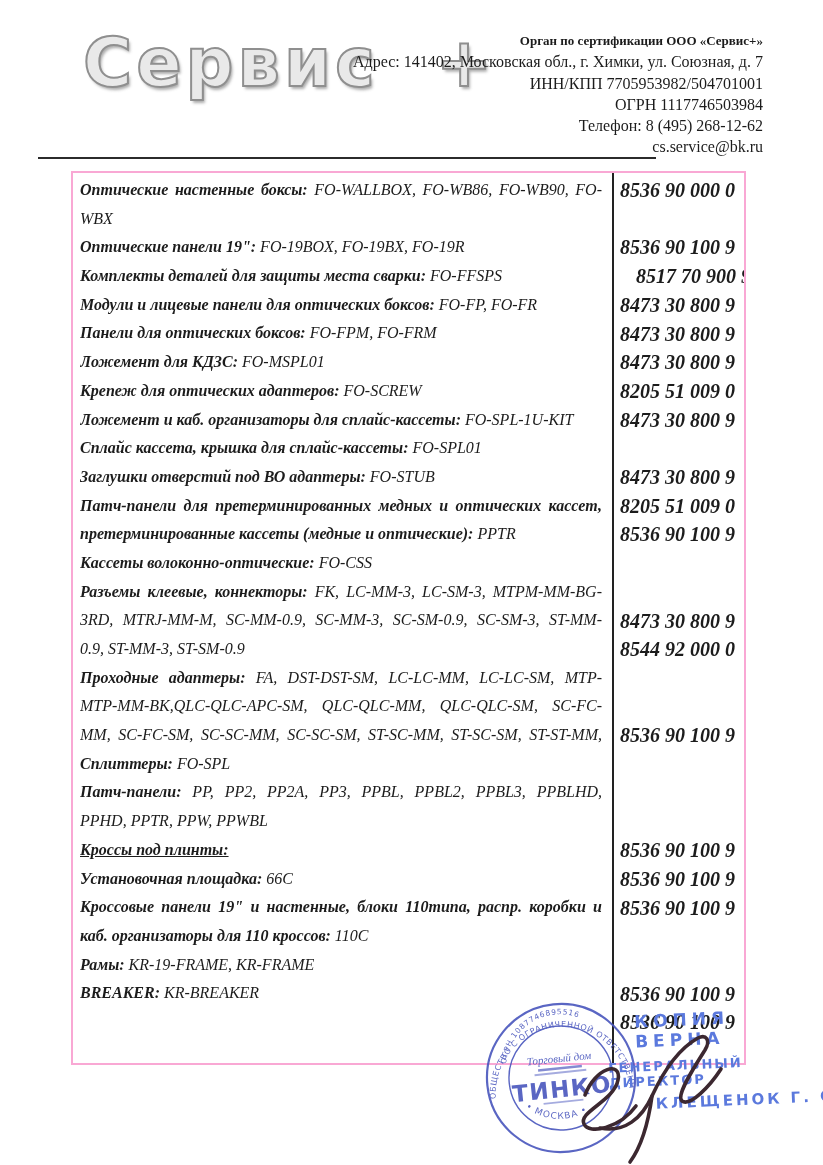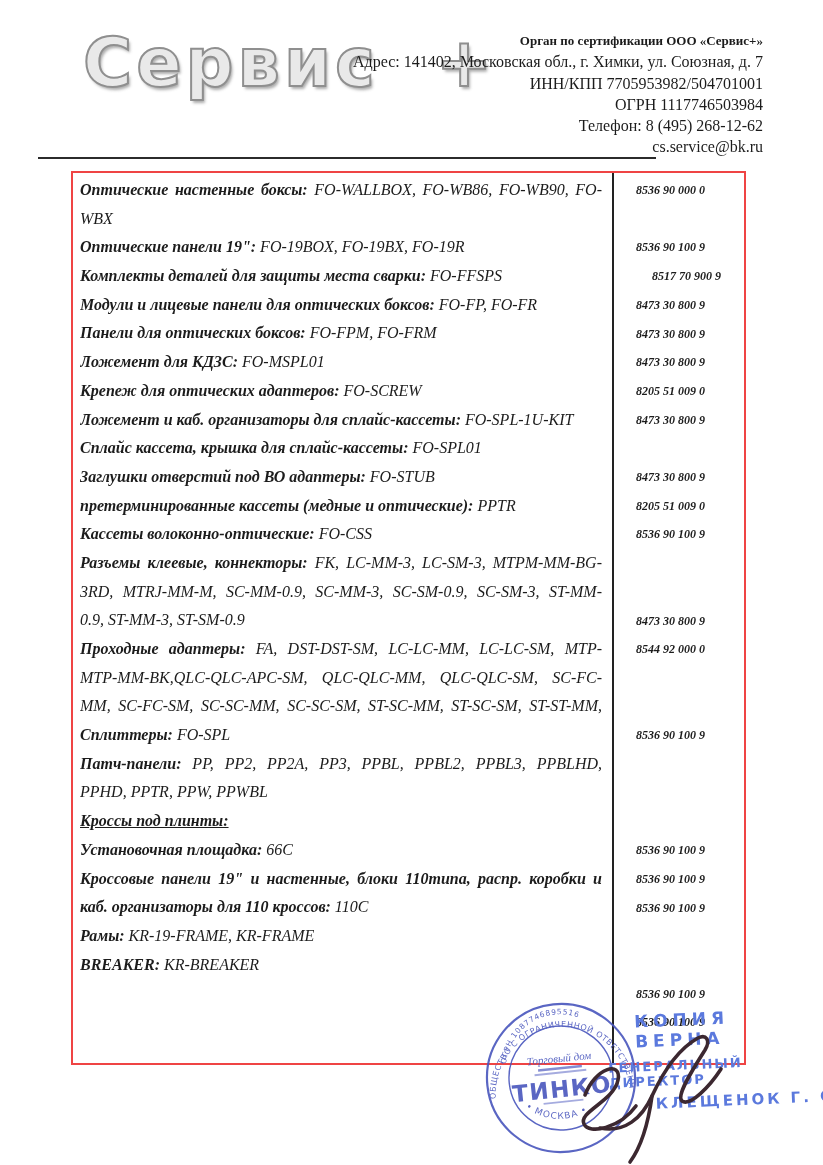--- a/index.html
+++ b/index.html
@@ -30,40 +30,40 @@
   .org-block .org-line-0 { font-weight:700; font-size:13px; }
   
   .sep-line {
     position:absolute; left:38px; top:157px; width:618px; height:2px;
     background:#2b2b2b;
   }
   
   .doc-table {
     position:absolute; left:71px; top:171px;
     width:675px; height:894px;
-    border:2px solid #ef4444; overflow:hidden;
+    border:2px solid #f9a8d4; overflow:hidden;
   }
   .tleft {
     position:absolute; left:0; top:0; width:539px; height:100%;
     padding:3px 10px 0 7px;
   }
   .tcodes {
     position:absolute; left:539px; top:0; right:0; height:100%;
     border-left:2px solid #222;
   }
   .tline {
     height:28.7px; line-height:28.7px; overflow:hidden;
     font-style:italic; font-size:16px;
   }
   .tline.j { text-align:justify; text-align-last:justify; }
   .run-b  { font-weight:700; }
   .run-bu { font-weight:700; text-decoration:underline;margin-top:33px; }
   .code {
-    position:absolute; left:22px; height:28.7px; line-height:28.7px;
-    font-style:italic; font-weight:700; font-size:12px; white-space:nowrap;
+    position:absolute; left:6px; height:28.7px; line-height:28.7px;
+    font-style:italic; font-weight:700; font-size:20px; white-space:nowrap;
   }
   
   .stamp-svg { position:absolute; left:481px; top:998px; width:160px; height:160px;
                transform:rotate(-6deg); opacity:.9; }
   .copy-note {
     position:absolute; left:608px; top:1008px; width:220px;
     transform:rotate(-2.5deg);
     font-family:"DejaVu Sans", sans-serif; font-weight:700;
   }
   .note-0 { font-size:17px; letter-spacing:5px; word-spacing:16px; margin-left:28px; }
@@ -95,20 +95,21 @@
         <div class="tline"><span class="run-r">WBX</span></div>
         <div class="tline"><span class="run-b">Оптические панели 19":</span><span class="run-r"> FO-19BOX, FO-19BX, FO-19R</span></div>
         <div class="tline"><span class="run-b">Комплекты деталей для защиты места сварки:</span><span class="run-r"> FO-FFSPS</span></div>
         <div class="tline"><span class="run-b">Модули и лицевые панели для оптических боксов:</span><span class="run-r"> FO-FP, FO-FR</span></div>
         <div class="tline"><span class="run-b">Панели для оптических боксов:</span><span class="run-r"> FO-FPM, FO-FRM</span></div>
         <div class="tline"><span class="run-b">Ложемент для КДЗС:</span><span class="run-r"> FO-MSPL01</span></div>
         <div class="tline"><span class="run-b">Крепеж для оптических адаптеров:</span><span class="run-r"> FO-SCREW</span></div>
         <div class="tline"><span class="run-b">Ложемент и каб. организаторы для сплайс-кассеты:</span><span class="run-r"> FO-SPL-1U-KIT</span></div>
         <div class="tline"><span class="run-b">Сплайс кассета, крышка для сплайс-кассеты:</span><span class="run-r"> FO-SPL01</span></div>
         <div class="tline"><span class="run-b">Заглушки отверстий под ВО адаптеры:</span><span class="run-r"> FO-STUB</span></div>
+        <div class="tline j"><span class="run-b">Патч-панели для претерминированных медных и оптических кассет,</span></div>
         <div class="tline"><span class="run-b">претерминированные кассеты (медные и оптические):</span><span class="run-r"> PPTR</span></div>
         <div class="tline"><span class="run-b">Кассеты волоконно-оптические:</span><span class="run-r"> FO-CSS</span></div>
         <div class="tline j"><span class="run-b">Разъемы клеевые, коннекторы:</span><span class="run-r"> FK, LC-MM-3, LC-SM-3, MTPM-MM-BG-</span></div>
         <div class="tline j"><span class="run-r">3RD, MTRJ-MM-M, SC-MM-0.9, SC-MM-3, SC-SM-0.9, SC-SM-3, ST-MM-</span></div>
         <div class="tline"><span class="run-r">0.9, ST-MM-3, ST-SM-0.9</span></div>
         <div class="tline j"><span class="run-b">Проходные адаптеры:</span><span class="run-r"> FA, DST-DST-SM, LC-LC-MM, LC-LC-SM, MTP-</span></div>
         <div class="tline j"><span class="run-r">MTP-MM-BK,QLC-QLC-APC-SM, QLC-QLC-MM, QLC-QLC-SM, SC-FC-</span></div>
         <div class="tline j"><span class="run-r">MM, SC-FC-SM, SC-SC-MM, SC-SC-SM, ST-SC-MM, ST-SC-SM, ST-ST-MM,</span></div>
         <div class="tline"><span class="run-b">Сплиттеры:</span><span class="run-r"> FO-SPL</span></div>
         <div class="tline j"><span class="run-b">Патч-панели:</span><span class="run-r"> PP, PP2, PP2A, PP3, PPBL, PPBL2, PPBL3, PPBLHD,</span></div>

